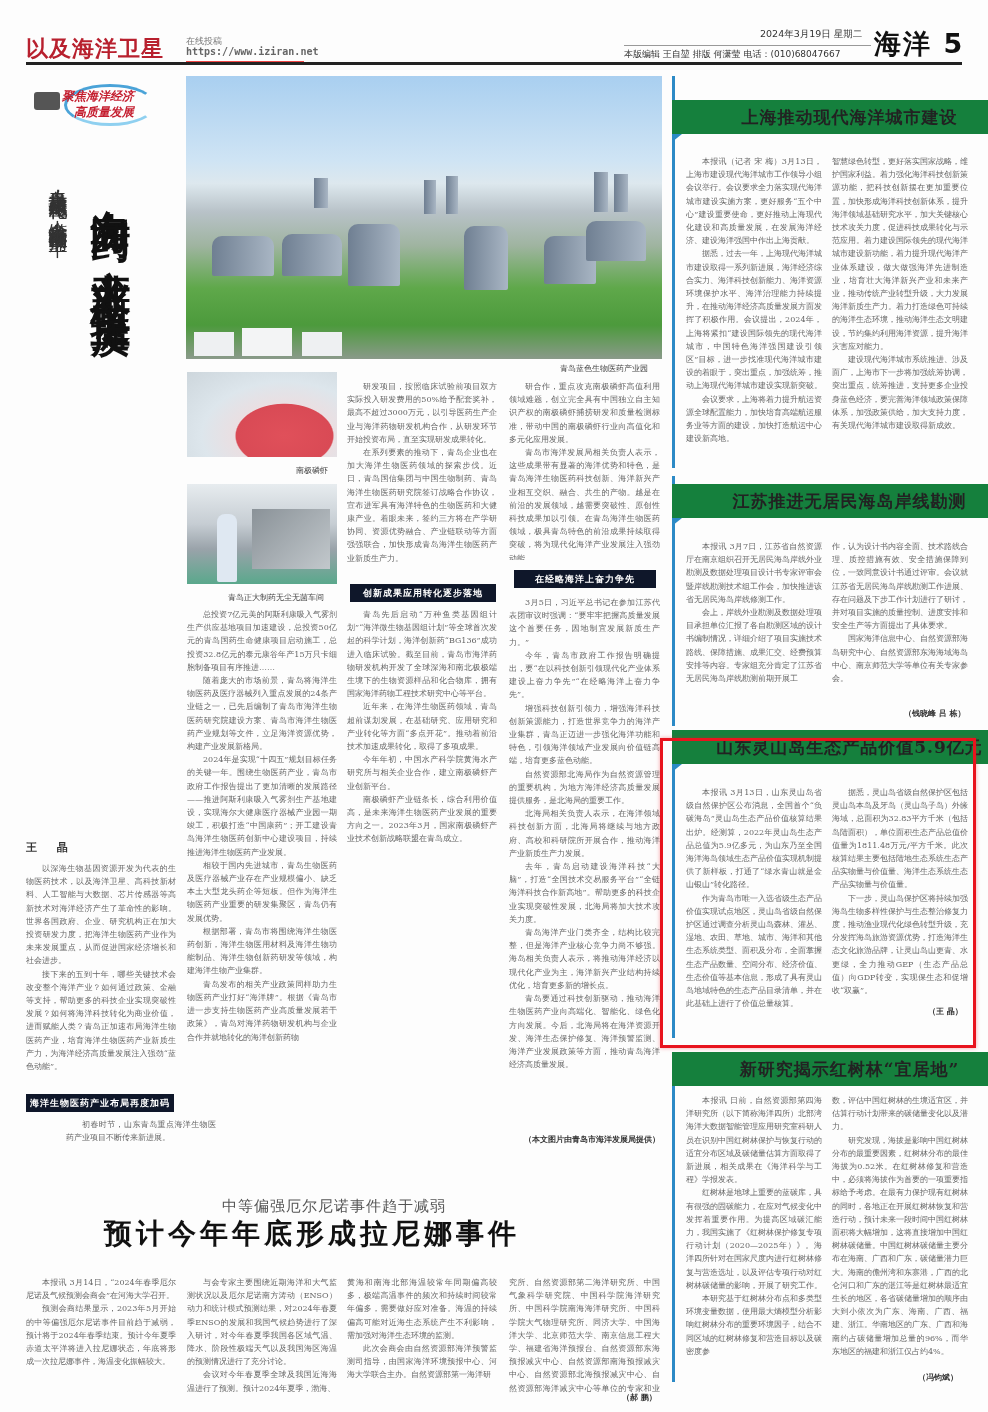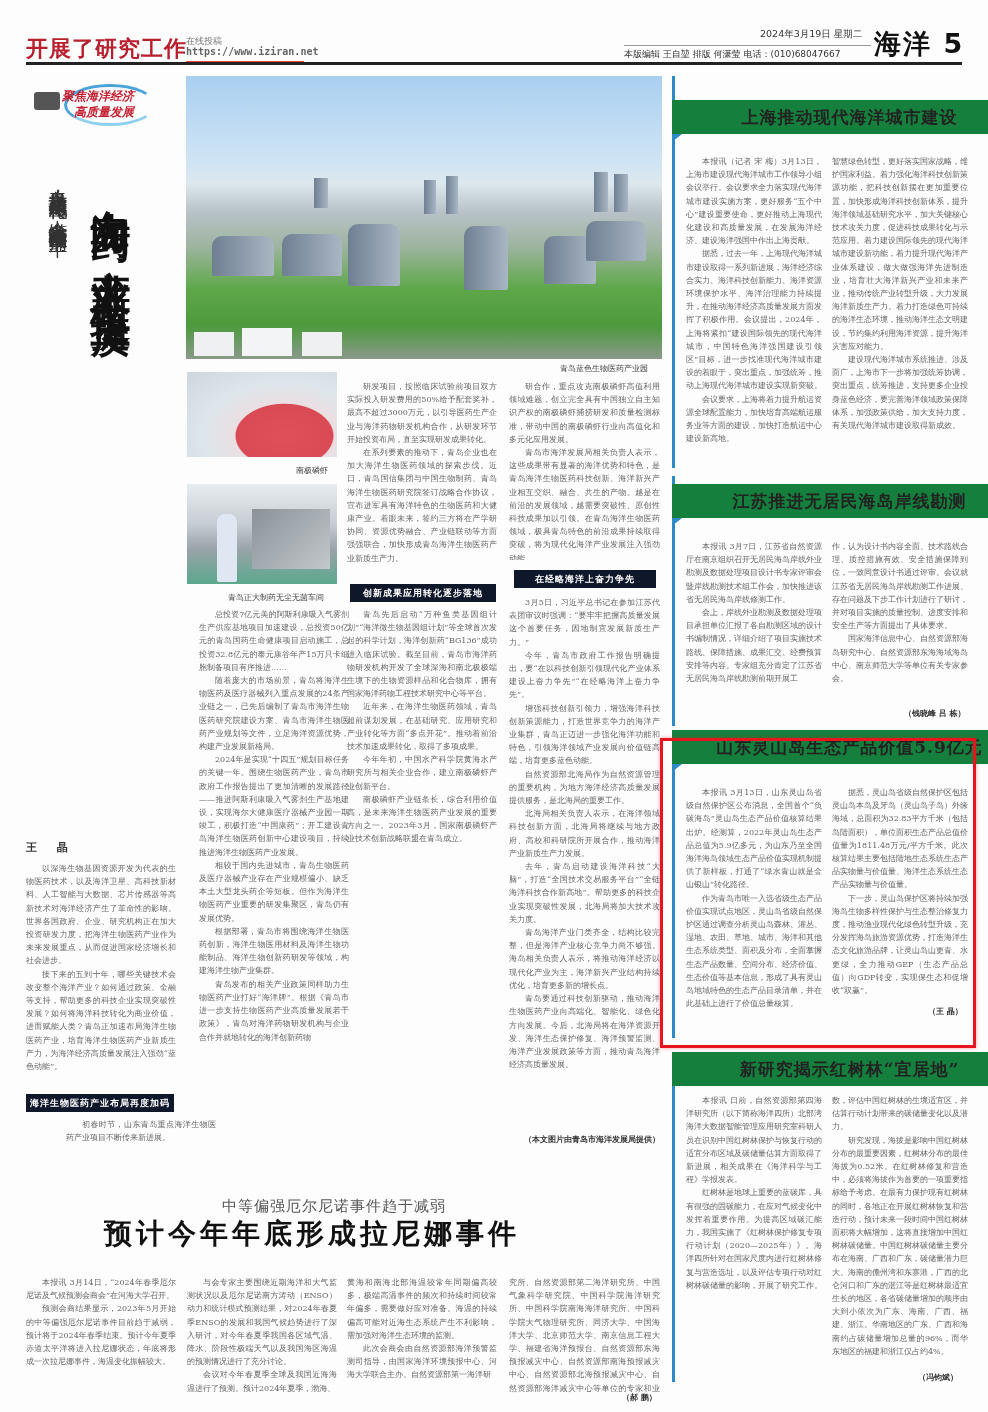--- a/index.html
+++ b/index.html
@@ -50,21 +50,21 @@
   .highlight { left: 660px; top: 738px; width: 316px; height: 310px; border: 3px solid #e8141e; box-shadow: 0 0 4px rgba(232,20,30,0.4); }
 
   
   .btm-sub { left: 222px; top: 1197px; font-size: 15px; color: #555; font-family: "DejaVu Serif", serif; letter-spacing: 1px; }
   .btm-title { left: 104px; top: 1215px; font-size: 28px; font-weight: bold; color: #111; font-family: "DejaVu Sans", sans-serif; letter-spacing: 4px; }
   .credit { font-size: 8px; color: #333; font-weight: bold; }
 </style>
 </head>
 <body>
 
-<div class="abs mast-title">开展了研究工作</div>
+<div class="abs mast-title">以及海洋卫星</div>
 <div class="abs mast-submit">在线投稿</div>
 <div class="abs mast-url">https://www.iziran.net</div>
 <div class="abs mast-date">2024年3月19日  星期二</div>
 <div class="abs mast-line2">本版编辑  王自堃   排版  何潇莹   电话：(010)68047667</div>
 <div class="abs mast-section">海洋 5</div>
 <div class="abs mast-rule"></div>
 
 <div class="abs logo">
   <div class="abs logo-swirl"></div>
   <div class="abs logo-cam"></div>
@@ -105,21 +105,21 @@
 <div class="abs byline">王  晶</div>
 <div class="abs col" style="left:26px;top:862px;width:150px;height:226px;">
   <p>以深海生物基因资源开发为代表的生物医药技术，以及海洋卫星、高科技新材料、人工智能与大数据、芯片传感器等高新技术对海洋经济产生了革命性的影响。世界各国政府、企业、研究机构正在加大投资研发力度，把海洋生物医药产业作为未来发展重点，从而促进国家经济增长和社会进步。</p>
   <p>接下来的五到十年，哪些关键技术会改变整个海洋产业？如何通过政策、金融等支持，帮助更多的科技企业实现突破性发展？如何将海洋科技转化为商业价值，进而赋能人类？青岛正加速布局海洋生物医药产业，培育海洋生物医药产业新质生产力，为海洋经济高质量发展注入强劲“蓝色动能”。</p>
 </div>
 <div class="abs band" style="left:26px;top:1094px;width:148px;">海洋生物医药产业布局再度加码</div>
 <div class="abs col" style="left:26px;top:1118px;width:150px;height:30px;margin-left:40px;">
   <p>初春时节，山东青岛重点海洋生物医药产业项目不断传来新进展。</p>
 </div>
 
-<div class="abs col" style="left:187px;top:608px;width:150px;height:540px;margin-left:12px;">
+<div class="abs col" style="left:187px;top:608px;width:150px;height:540px;">
   <p>总投资7亿元美的阿斯利康吸入气雾剂生产供应基地项目加速建设，总投资50亿元的青岛国药生命健康项目启动施工，总投资32.8亿元的泰元康谷年产15万只卡细胞制备项目有序推进……</p>
   <p>随着庞大的市场前景，青岛将海洋生物医药及医疗器械列入重点发展的24条产业链之一，已先后编制了青岛市海洋生物医药研究院建设方案、青岛市海洋生物医药产业规划等文件，立足海洋资源优势，构建产业发展新格局。</p>
   <p>2024年是实现“十四五”规划目标任务的关键一年。围绕生物医药产业，青岛市政府工作报告提出了更加清晰的发展路径——推进阿斯利康吸入气雾剂生产基地建设，实现海尔大健康医疗器械产业园一期竣工，积极打造“中国康药”；开工建设青岛海洋生物医药创新中心建设项目，持续推进海洋生物医药产业发展。</p>
   <p>相较于国内先进城市，青岛生物医药及医疗器械产业存在产业规模偏小、缺乏本土大型龙头药企等短板。但作为海洋生物医药产业重要的研发集聚区，青岛仍有发展优势。</p>
   <p>根据部署，青岛市将围绕海洋生物医药创新，海洋生物医用材料及海洋生物功能制品、海洋生物创新药研发等领域，构建海洋生物产业集群。</p>
   <p>青岛发布的相关产业政策同样助力生物医药产业打好“海洋牌”。根据《青岛市进一步支持生物医药产业高质量发展若干政策》，青岛对海洋药物研发机构与企业合作并就地转化的海洋创新药物</p>
 </div>
 
 <div class="abs col" style="left:347px;top:380px;width:150px;height:192px;">
   <p>研发项目，按照临床试验前项目双方实际投入研发费用的50%给予配套奖补，最高不超过3000万元，以引导医药生产企业与海洋药物研发机构合作，从研发环节开始投资布局，直至实现研发成果转化。</p>
@@ -188,20 +188,21 @@
   <p>下一步，灵山岛保护区将持续加强海岛生物多样性保护与生态整治修复力度，推动渔业现代化绿色转型升级，充分发挥海岛旅游资源优势，打造海洋生态文化旅游品牌，让灵山岛山更青、水更绿，全力推动GEP（生态产品总值）向GDP转变，实现保生态和促增收“双赢”。</p>
 </div>
 <div class="abs credit" style="left:928px;top:1006px;">（王  晶）</div>
 <div class="abs highlight"></div>
 
 <div class="rbox" style="top:1060px;height:322px;"></div>
 <div class="rtitle" style="top:1052px;">新研究揭示红树林“宜居地”</div>
 <div class="abs col" style="left:686px;top:1094px;width:136px;height:290px;">
   <p>本报讯  日前，自然资源部第四海洋研究所（以下简称海洋四所）北部湾海洋大数据智能管理应用研究室科研人员在识别中国红树林保护与恢复行动的适宜分布区域及碳储量估算方面取得了新进展，相关成果在《海洋科学与工程》学报发表。</p>
   <p>红树林是地球上重要的蓝碳库，具有很强的固碳能力，在应对气候变化中发挥着重要作用。为提高区域碳汇能力，我国实施了《红树林保护修复专项行动计划（2020—2025年）》。海洋四所针对在国家尺度内进行红树林修复与营造选址，以及评估专项行动对红树林碳储量的影响，开展了研究工作。</p>
+  <p>本研究基于红树林分布点和多类型环境变量数据，使用最大熵模型分析影响红树林分布的重要环境因子，结合不同区域的红树林修复和营造目标以及碳密度参</p>
 </div>
 <div class="abs col" style="left:832px;top:1094px;width:136px;height:290px;">
   <p style="text-indent:0">数，评估中国红树林的生境适宜区，并估算行动计划带来的碳储量变化以及潜力。</p>
   <p>研究发现，海拔是影响中国红树林分布的最重要因素，红树林分布的最佳海拔为0.52米。在红树林修复和营造中，必须将海拔作为首要的一项重要指标给予考虑。在最有力保护现有红树林的同时，各地正在开展红树林恢复和营造行动，预计未来一段时间中国红树林面积将大幅增加，这将直接增加中国红树林碳储量。中国红树林碳储量主要分布在海南、广西和广东，碳储量潜力巨大。海南的儋州湾和东寨港，广西的北仑河口和广东的湛江等是红树林最适宜生长的地区，各省碳储量增加的顺序由大到小依次为广东、海南、广西、福建、浙江。华南地区的广东、广西和海南约占碳储量增加总量的96%，而华东地区的福建和浙江仅占约4%。</p>
 </div>
 <div class="abs credit" style="left:918px;top:1372px;">（冯钧斌）</div>
 
 <div class="abs btm-sub">中等偏强厄尔尼诺事件趋于减弱</div>
 <div class="abs btm-title">预计今年年底形成拉尼娜事件</div>
 <div class="abs col" style="left:26px;top:1276px;width:150px;height:130px;">

